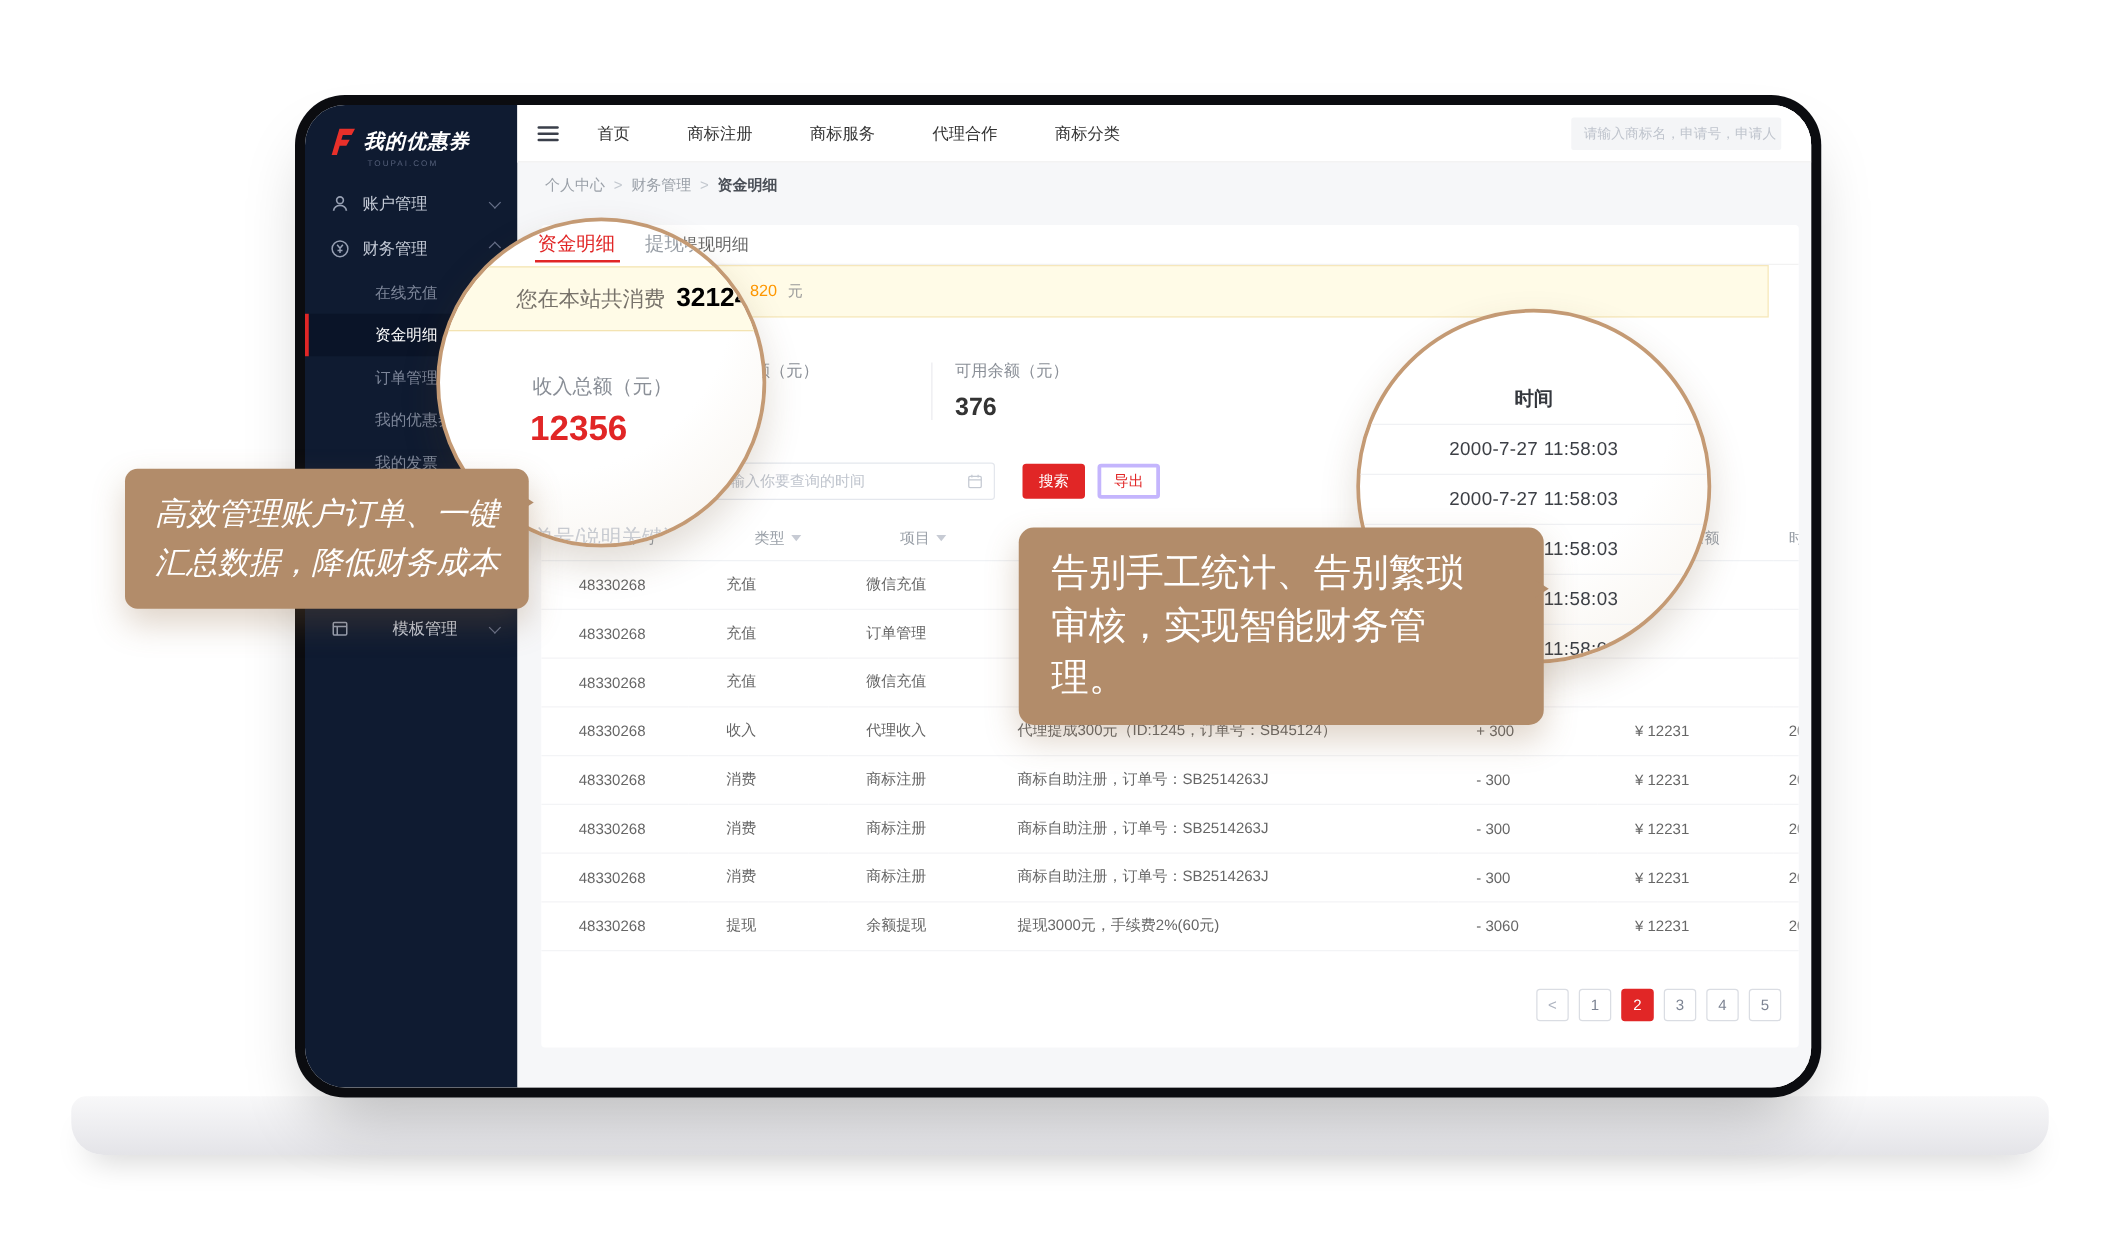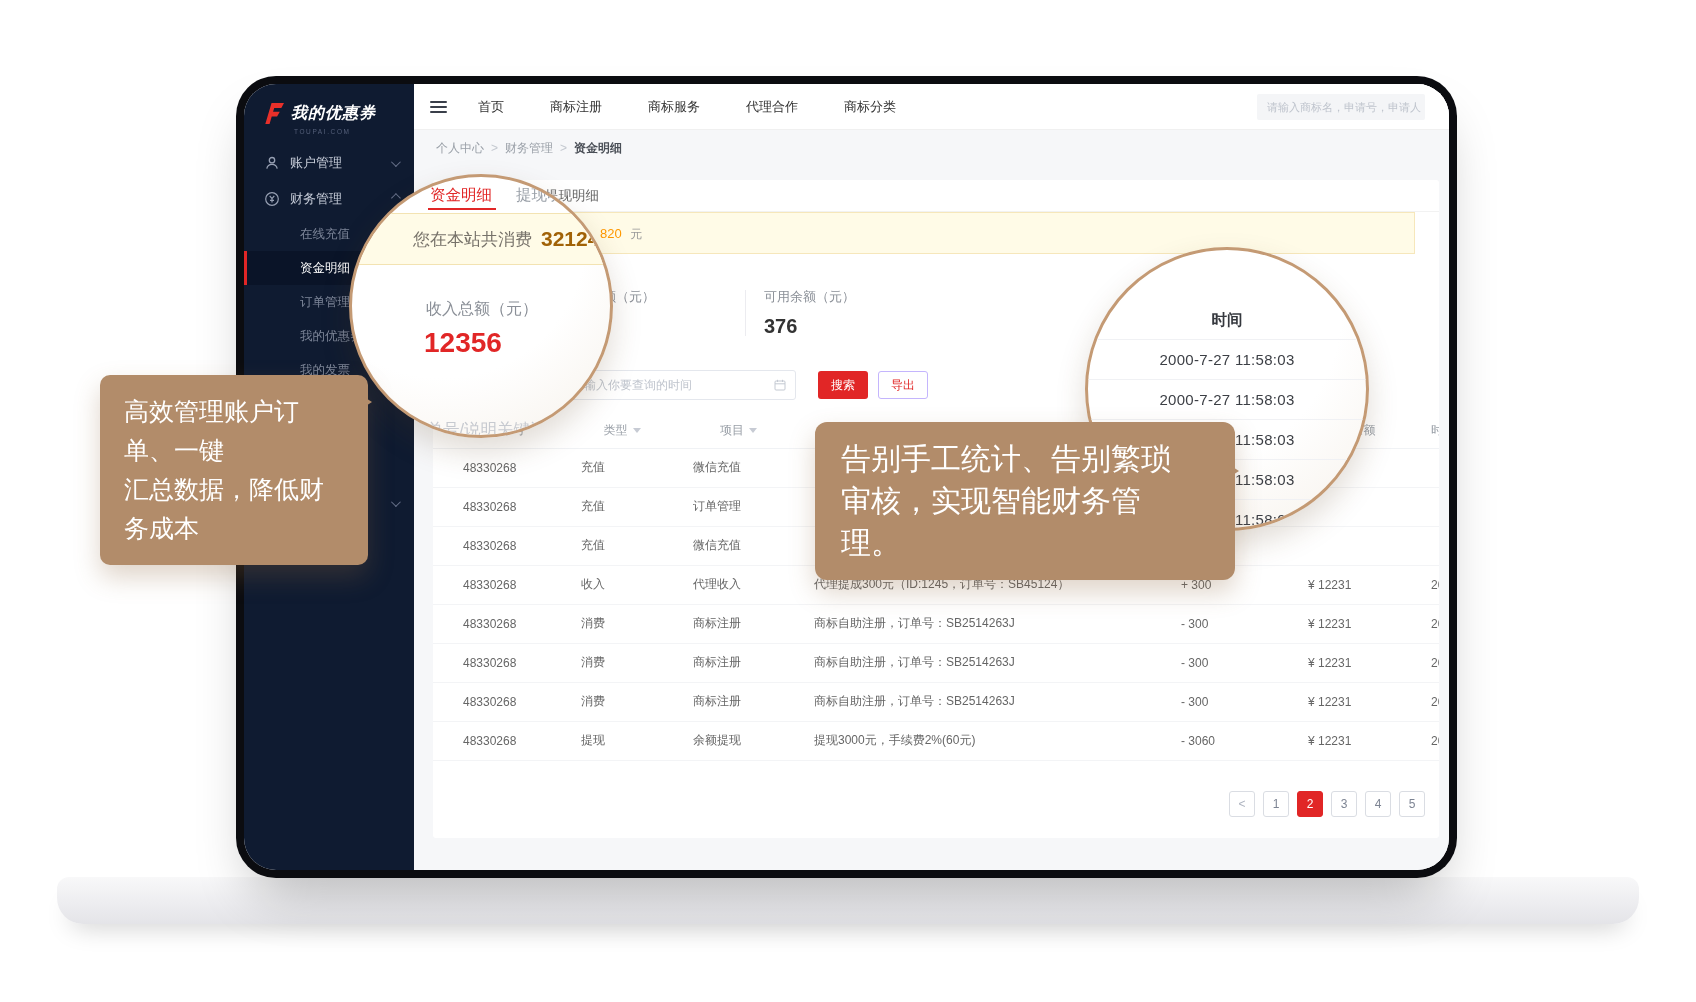--- a/index.html
+++ b/index.html
@@ -68,21 +68,21 @@
   .filters{margin:14px 24px 0;height:30px;display:flex;align-items:center;}
   .f-input1{width:96px;height:30px;border:1px solid #e4e7ed;border-radius:3px;padding-left:8px;
     font-size:12px;color:#777;outline:none;background:#fff;}
   .f-input2{margin-left:8px;width:235px;height:30px;border:1px solid #e4e7ed;border-radius:3px;
     display:flex;align-items:center;padding:0 9px 0 10px;background:#fff;}
   .f-input2 input{flex:1;border:0;outline:none;font-size:12px;color:#777;padding:0;background:transparent;}
   .f-input1::placeholder,.f-input2 input::placeholder{color:#bfc4cd;}
   .btn{height:28px;width:50px;border-radius:3px;font-size:12px;display:flex;align-items:center;
     justify-content:center;cursor:pointer;}
   .btn-search{margin-left:22px;background:#e12626;color:#fff;}
-  .btn-export{margin-left:10px;border:1px solid #c4b5fd;color:#e12626;background:#fff;}
+  .btn-export{margin-left:10px;border:3px solid #c4b5fd;color:#e12626;background:#fff;}
 
   table.grid{margin-top:14px;width:100%;border-collapse:collapse;table-layout:fixed;}
   table.grid col.c0{width:118px}table.grid col.c1{width:112px}table.grid col.c2{width:121px}
   table.grid col.c3{width:367px}table.grid col.c4{width:127px}table.grid col.c5{width:141px}
   table.grid col.c6{width:20px}
   table.grid th{height:34px;text-align:center;font-weight:normal;font-size:12px;color:#9aa0a8;
     padding:0 0 0 30px;border-bottom:1px solid #f0f2f5;white-space:nowrap;overflow:hidden;}
   table.grid td{height:39px;font-size:12px;color:#666;padding:0 0 0 30px;border-bottom:1px solid #f3f4f6;
     white-space:nowrap;overflow:hidden;}
   table.grid th.c6,table.grid td.c6{padding-left:12px;}
@@ -99,35 +99,35 @@
   .mag{position:absolute;border-radius:50%;border:3px solid #c49a74;overflow:hidden;z-index:20;
     background:radial-gradient(circle at 35% 22%, #ffffff 55%, #f6f1ea 100%);
     box-shadow:0 14px 30px rgba(90,60,25,.18);}
   .mag-left{left:349px;top:174px;width:264px;height:264px;}
   .ml-tab{position:absolute;left:78px;top:8px;font-size:15.5px;color:#e12626;}
   .ml-tab2{position:absolute;left:164px;top:8px;font-size:15.5px;color:#9aa0a8;}
   .ml-tab-bar{position:absolute;left:76px;top:31px;width:68px;height:2px;background:#e12626;}
   .ml-banner{position:absolute;left:-14px;right:-14px;top:36px;height:52px;background:#fffbe7;
     border:1px solid #f3e3b2;display:flex;align-items:center;padding-left:74px;}
   .ml-b-prefix{font-size:17px;color:#77726a;}
-  .ml-b-amount{font-size:21px;font-weight:bold;color:#a16207;margin-left:9px;}
+  .ml-b-amount{font-size:21px;font-weight:bold;color:#000000;margin-left:9px;}
   .ml-stat-label{position:absolute;left:74px;top:122px;font-size:16px;color:#8a8f97;}
   .ml-stat-value{position:absolute;left:72px;top:150px;font-size:28px;font-weight:bold;color:#e12626;}
   .ml-filter{position:absolute;left:58px;top:242px;font-size:16.5px;color:#c7cad0;white-space:nowrap;}
   .mag-right{left:1085px;top:247px;width:284px;height:284px;}
   .mr-header{position:absolute;left:0;right:0;top:46px;height:43px;line-height:48px;text-align:center;
     font-size:15.5px;font-weight:bold;color:#35383e;}
   .mr-rows{position:absolute;left:0;right:0;top:89px;}
   .mrow{height:40px;line-height:40px;border-top:1px solid #f0f1f4;text-align:center;font-size:15px;
     color:#3c3f45;letter-spacing:.3px;white-space:nowrap;}
 
   
   .tip{position:absolute;background:#b28c6a;color:#fff;border-radius:10px;z-index:30;
     box-shadow:0 12px 26px rgba(140,100,60,.28);}
-  .tip-left{left:100px;top:375px;width:268px;padding:17px 24px;font-size:25px;line-height:39px;}
+  .tip-left{left:100px;top:375px;width:323px;padding:17px 24px;font-size:25px;line-height:39px;font-style:italic;}
   .tip-right{left:815px;top:422px;width:420px;padding:16px 26px;font-size:30px;line-height:42px;border-radius:12px;}
   .tip-left::after{content:'';position:absolute;right:-11px;top:20px;border:7px solid transparent;
     border-left:11px solid #b28c6a;}
   .tip-right::after{content:'';position:absolute;right:-11px;top:42px;border:7px solid transparent;
     border-left:11px solid #b28c6a;}
 </style>
 </head>
 <body>
 
 <div class="laptop-base"></div>

